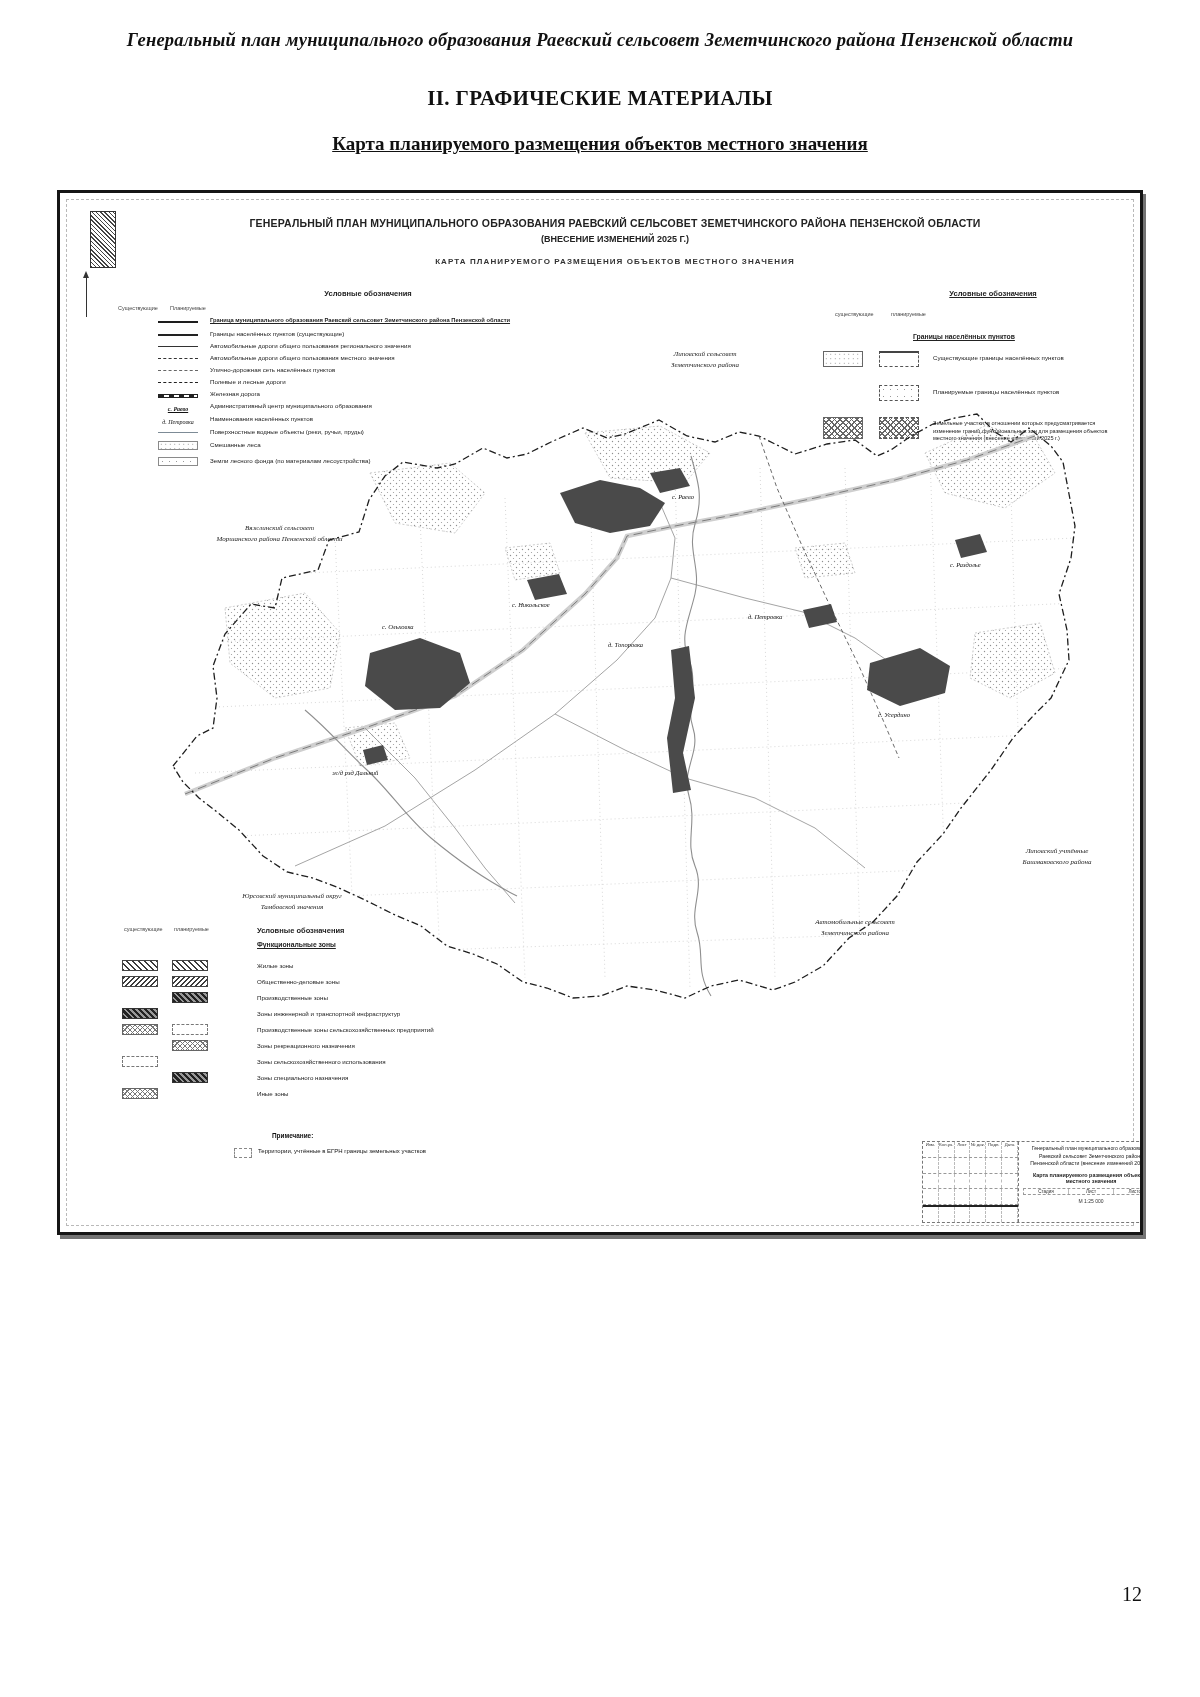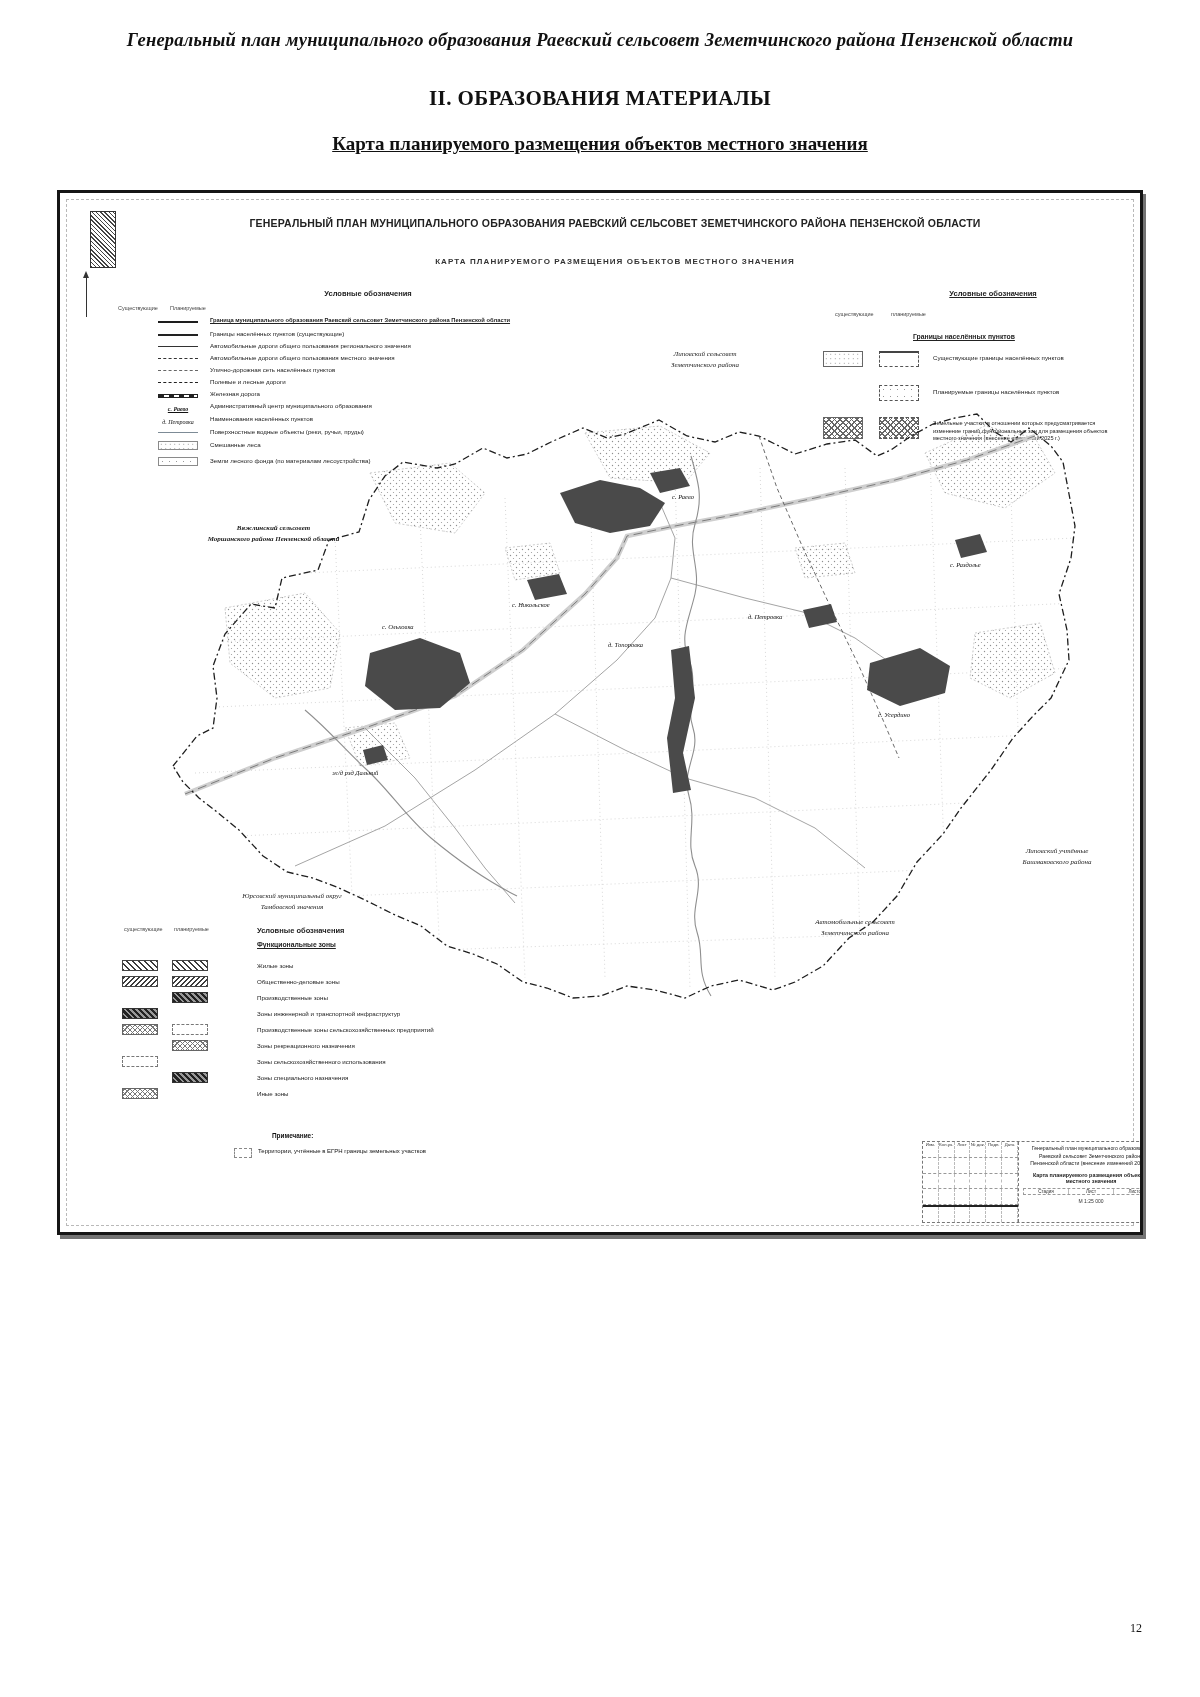--- a/index.html
+++ b/index.html
@@ -5,21 +5,21 @@
   * { margin:0; padding:0; box-sizing:border-box; }
   html,body { width:1200px; height:1697px; background:#ffffff; position:relative;
               font-family:"Liberation Serif", serif; color:#111; }
   .abs { position:absolute; }
 
   
   .doc-header { left:0; right:0; top:30px; text-align:center; font-style:italic; font-weight:bold;
                 font-size:18.5px; letter-spacing:.2px; }
   .doc-section { left:0; right:0; top:86px; text-align:center; font-weight:bold; font-size:21px; letter-spacing:.4px; }
   .doc-caption { left:0; right:0; top:133px; text-align:center; font-weight:bold; font-size:19px; text-decoration:underline; }
-  .page-number { right:58px; top:1621px; font-size:12px; }
+  .page-number { right:58px; top:1583px; font-size:20px; }
 
   
   .map-frame { left:57px; top:190px; width:1086px; height:1045px; background:#fff;
                border:3px solid #151515; box-shadow:3px 4px 0 rgba(0,0,0,.55);
                background-image:radial-gradient(rgba(0,0,0,.045) .5px, transparent .6px);
                background-size:4px 4px; overflow:hidden; }
   .inner-border { left:6px; top:6px; right:6px; bottom:6px; border:1px dashed #b9b9b9; pointer-events:none; }
 
   .map-title-1 { left:60px; right:30px; top:24px; text-align:center; font-family:"Liberation Sans",sans-serif;
                  font-weight:bold; font-size:10.5px; letter-spacing:.2px; color:#222; }
@@ -118,33 +118,34 @@
   .stamp-right .n { font-size:5.4px; font-weight:bold; margin-top:4px; color:#222; }
   .stamp-mini { display:flex; margin-top:4px; border:1px dashed #999; }
   .stamp-mini span { flex:1; font-size:4.6px; border-right:1px dashed #bbb; color:#333; }
   .stamp-mini span:last-child { border-right:none; }
   .stamp-scale { font-size:5px; margin-top:3px; color:#333; }
 </style>
 </head>
 <body>
 
 <div class="abs doc-header">Генеральный план муниципального образования Раевский сельсовет Земетчинского района Пензенской области</div>
-<div class="abs doc-section">II. ОБРАЗОВАНИЯ МАТЕРИАЛЫ</div>
+<div class="abs doc-section">II. ГРАФИЧЕСКИЕ МАТЕРИАЛЫ</div>
 <div class="abs doc-caption">Карта планируемого размещения объектов местного значения</div>
 <div class="abs page-number">12</div>
 
 <div class="abs map-frame">
   <div class="abs inner-border"></div>
 
   <div class="abs stamp-hatch"></div>
   <div class="abs north-arrow">
     <div class="head"></div>
       <div class="shaft"></div>
   </div>
   <div class="abs map-title-1">ГЕНЕРАЛЬНЫЙ ПЛАН МУНИЦИПАЛЬНОГО ОБРАЗОВАНИЯ РАЕВСКИЙ СЕЛЬСОВЕТ ЗЕМЕТЧИНСКОГО РАЙОНА ПЕНЗЕНСКОЙ ОБЛАСТИ</div>
+  <div class="abs map-title-2">(ВНЕСЕНИЕ ИЗМЕНЕНИЙ 2025 Г.)</div>
   <div class="abs map-title-3">КАРТА ПЛАНИРУЕМОГО РАЗМЕЩЕНИЯ ОБЪЕКТОВ МЕСТНОГО ЗНАЧЕНИЯ</div>
 
   <div class="abs legend-left">
     <div class="hdr lg-title">Условные обозначения</div>
     <div class="colA lg-col">Существующие</div>
     <div class="colB lg-col">Планируемые</div>
 
     <div class="ll-row" style="top:28px">
       <div class="ll-sw sw-boundary"></div>
       <div class="ll-lab lg-label u">Граница муниципального образования Раевский сельсовет Земетчинского района Пензенской области</div>
@@ -289,21 +290,21 @@
 
     <path d="M18,368 L42,338 L58,330 L62,300 L58,268 L70,236 L96,206 L120,210 L127,180 L163,172 L174,142 L204,134 L214,102 L230,78 L248,64 L282,70 L300,66 L328,50 L352,60 L372,56 L396,44 L428,30 L452,40 L470,36 L504,22 L532,38 L560,44 L584,34 L604,38 L640,56 L672,46 L700,42 L722,58 L736,52 L756,38 L778,26 L800,20 L822,16 L840,34 L856,44 L874,30 L896,48 L908,64 L914,96 L920,128 L916,160 L904,196 L912,232 L914,262 L896,300 L878,318 L858,340 L836,372 L806,410 L788,436 L762,464 L742,498 L718,524 L694,540 L668,568 L640,584 L618,592 L584,582 L556,588 L530,600 L500,592 L472,588 L446,598 L418,600 L392,590 L368,584 L342,566 L318,556 L292,548 L266,528 L238,516 L210,502 L184,490 L158,480 L132,474 L108,458 L84,432 L62,414 L44,400 L28,384 Z" fill="none" stroke="#1e1e1e" stroke-width="1.3" stroke-dasharray="7 3 2 3"></path>
 
     <path d="M604,38 L622,90 L648,150 L676,210 L704,268 L728,322 L744,360" fill="none" stroke="#444" stroke-width=".8" stroke-dasharray="4 3"></path>
   </svg>
 
   <div class="nbr" style="left:540px; top:156px; width:210px;">
     <div>Липовский сельсовет</div>
       <div>Земетчинского района</div>
     </div>
-  <div class="nbr" style="left:106px; top:330px; width:215px;font-weight:bold;">
+  <div class="nbr" style="left:112px; top:330px; width:215px;">
     <div>Вяжлинский сельсовет</div>
       <div>Моршанского района Пензенской области</div>
     </div>
   <div class="nbr" style="left:112px; top:698px; width:240px;">
     <div>Юрсовский муниципальный округ</div>
       <div>Тамбовской значения</div>
     </div>
   <div class="nbr" style="left:690px; top:724px; width:210px;">
     <div>Автомобильные сельсовет</div>
       <div>Земетчинского района</div>

